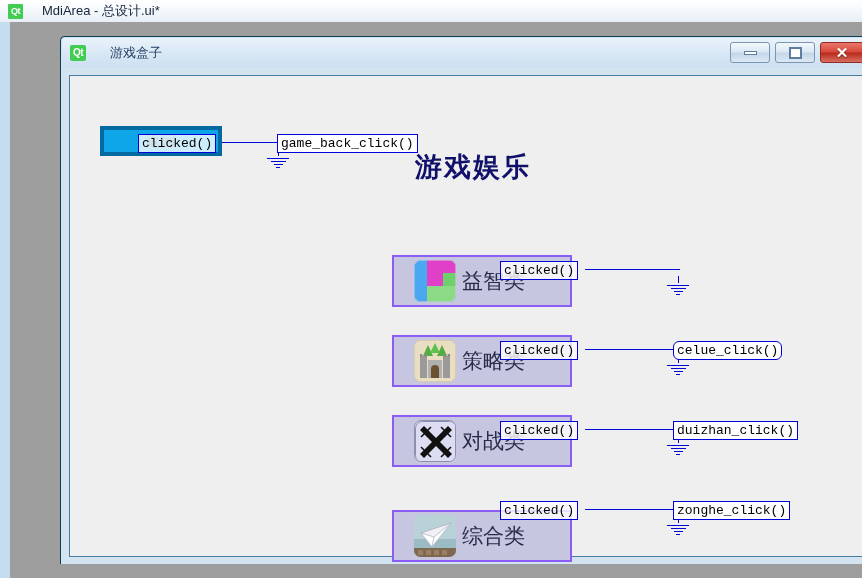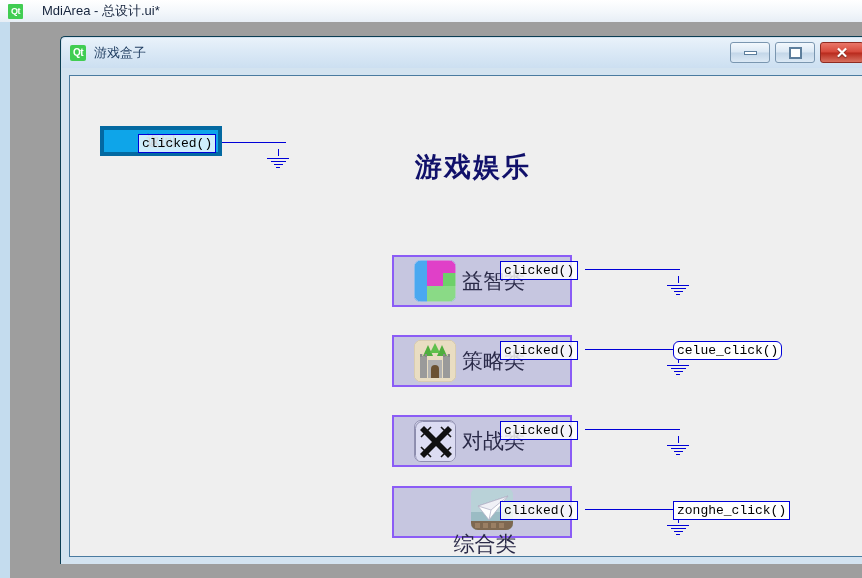--- a/index.html
+++ b/index.html
@@ -104,21 +104,21 @@
     color: #fff;
     font-size: 10px;
     font-weight: bold;
     line-height: 16px;
     text-align: center;
     border-radius: 2px;
     letter-spacing: -0.5px;
     flex: 0 0 auto;
   }
   .sub-title-text {
-    margin-left: 8px;
+    margin-left: 24px;
     font-size: 13px;
     color: #1c3a5e;
     white-space: nowrap;
   }
   .win-buttons {
     position: absolute;
     right: 8px; top: 4px;
     display: flex;
     gap: 5px;
   }
@@ -313,20 +313,21 @@
         <div class="canvas">
 
           <div class="back-button" style="left:30px; top:50px; width:122px; height:30px;">
             <span>返回</span>
           </div>
 
           <div class="conn-line" style="left:152px; top:66px; width:64px;"></div>
 
           <div class="bubble signal" style="left:68px; top:58px;">clicked()</div>
 
+          <div class="bubble slot" style="left:207px; top:58px;">game_back_click()</div>
 
           <div class="ground" style="left:197px; top:73px;">
             <i class="g0"></i>
               <i class="g1"></i>
               <i class="g2"></i>
               <i class="g3"></i>
               <i class="g4"></i>
           </div>
 
           <div class="page-title" style="left:345px; top:73px;">游戏娱乐</div>
@@ -401,29 +402,30 @@
                   <line x1="26" y1="36" x2="36" y2="26"></line>
                   <line x1="26" y1="6" x2="36" y2="16"></line>
                   <line x1="6" y1="26" x2="16" y2="36"></line>
                 </g>
               </svg>
             </div>
             <div class="card-label">对战类</div>
           </div>
           <div class="bubble signal" style="left:430px; top:345px;">clicked()</div>
           <div class="conn-line" style="left:515px; top:353px; width:95px;"></div>
+          <div class="bubble slot" style="left:603px; top:345px;">duizhan_click()</div>
           <div class="ground" style="left:597px; top:360px;">
             <i class="g0"></i>
               <i class="g1"></i>
               <i class="g2"></i>
               <i class="g3"></i>
               <i class="g4"></i>
           </div>
 
-          <div class="card" style="left:322px; top:410px;flex-direction:column;">
+          <div class="card" style="left:322px; top:434px;">
             <div class="card-icon ic-plane">
               <svg width="42" height="42" viewBox="0 0 42 42">
                 <rect x="0" y="0" width="42" height="42" fill="#b9d2d8"></rect>
                 <rect x="0" y="24" width="42" height="18" fill="#9bbcc4"></rect>
                 <rect x="0" y="33" width="42" height="9" fill="#7e6850"></rect>
                 <rect x="4" y="35" width="5" height="5" fill="#9a7f63"></rect>
                 <rect x="12" y="35" width="5" height="5" fill="#9a7f63"></rect>
                 <rect x="20" y="35" width="5" height="5" fill="#9a7f63"></rect>
                 <rect x="28" y="35" width="5" height="5" fill="#9a7f63"></rect>
                 <polygon points="7,18 37,8 18,32" fill="#ffffff" stroke="#b3b3c6" stroke-width="0.8"></polygon>

